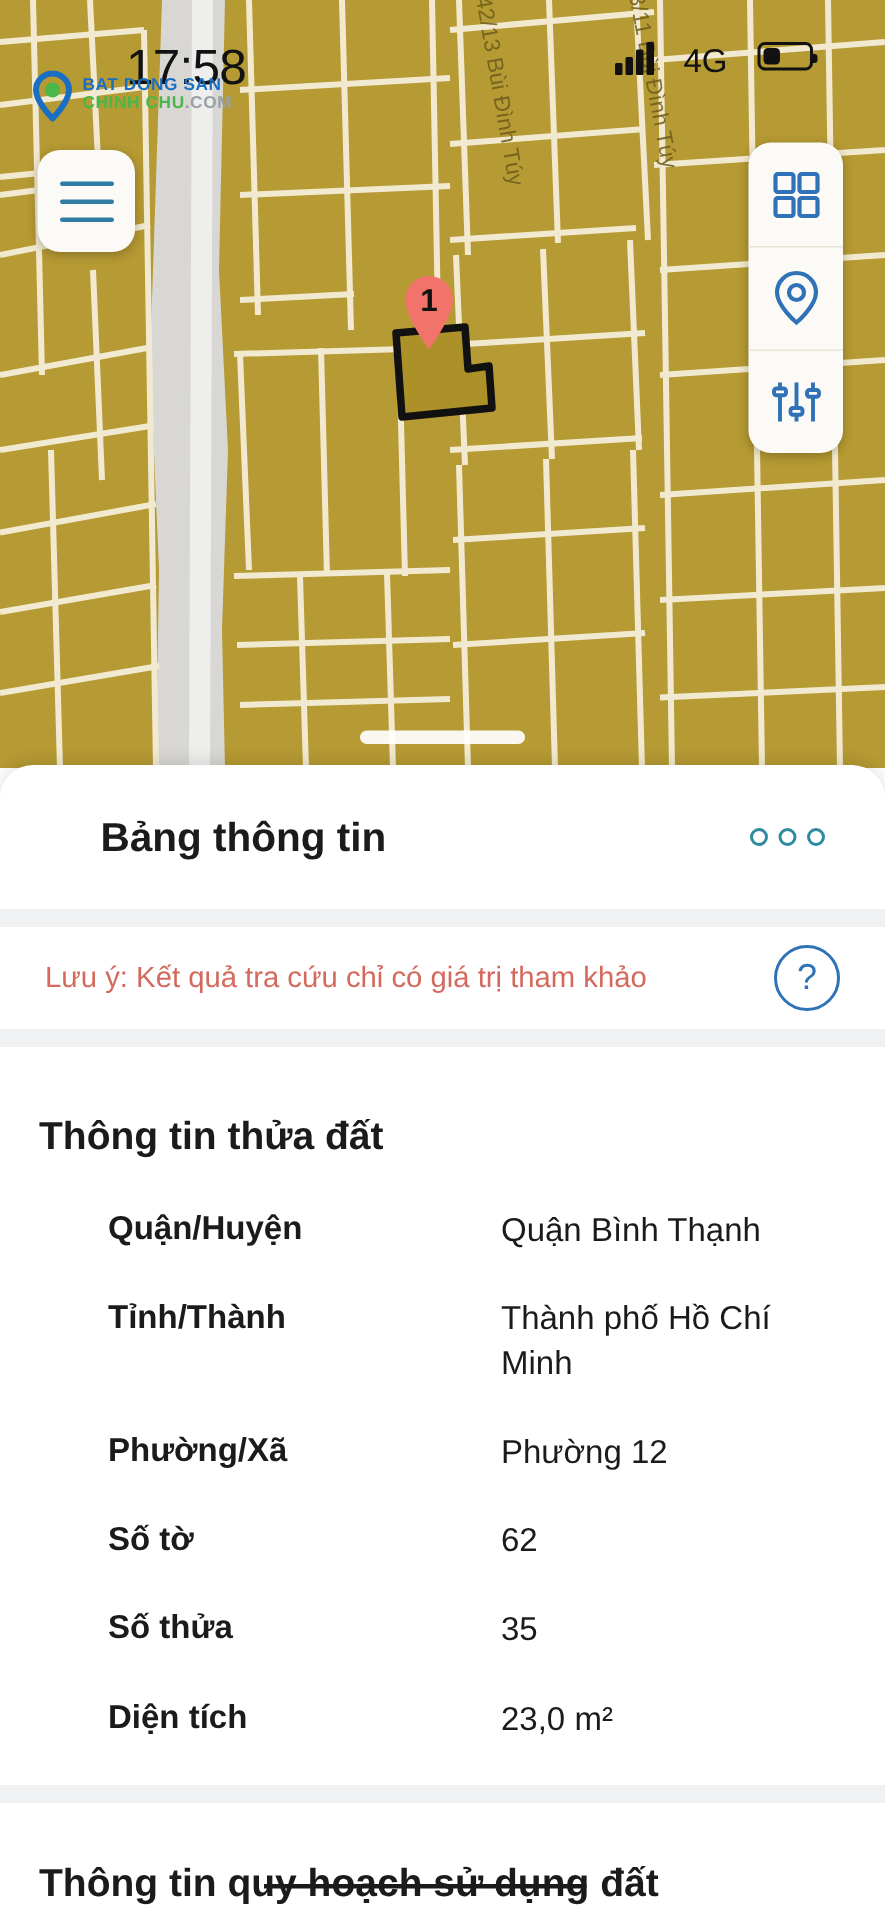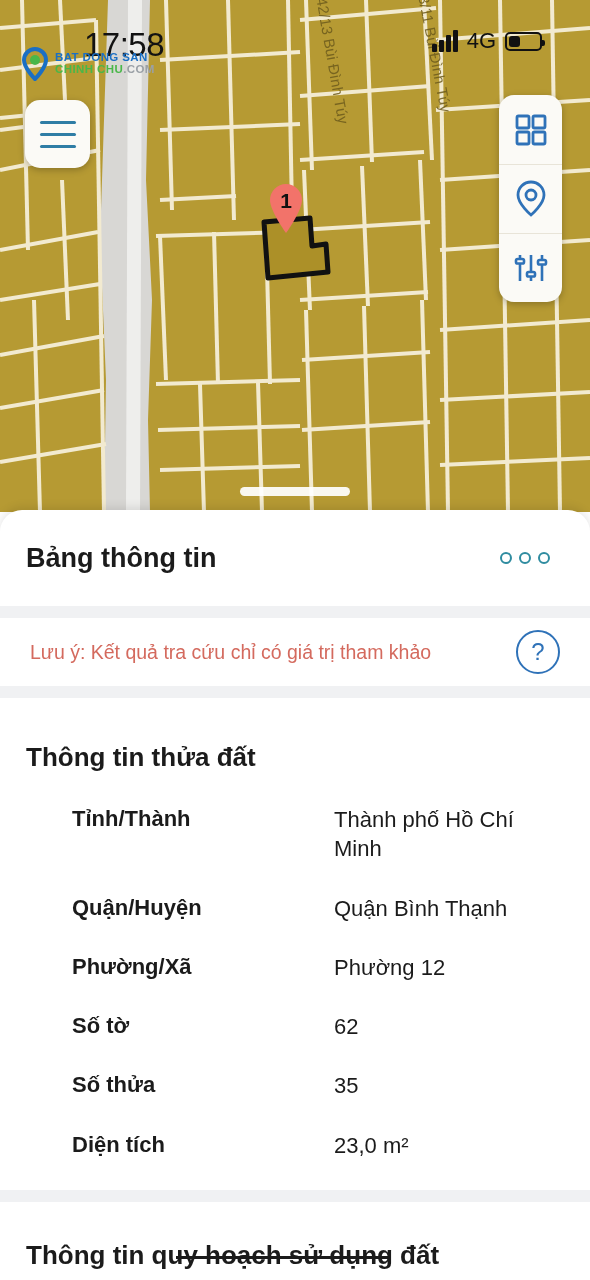--- a/index.html
+++ b/index.html
@@ -36,21 +36,21 @@
     display:flex; align-items:center; z-index:9;
     pointer-events:none;
   }
   #status-time{
     position:absolute; left:84px; top:26px;
     font-size:33px; font-weight:normal; color:#121212;
     letter-spacing:-.5px;
   }
   #status-right{
     position:absolute; right:48px; top:28px;
-    display:flex; align-items:center; gap:9px;
+    display:flex; gap:20px;
   }
   #signal-icon{ display:flex; align-items:flex-end; gap:2.5px; height:22px; }
   #signal-icon i{ display:block; width:4.5px; background:#111; border-radius:1px; }
   #signal-icon i:nth-child(1){ height:8px; }
   #signal-icon i:nth-child(2){ height:12px; }
   #signal-icon i:nth-child(3){ height:17px; }
   #signal-icon i:nth-child(4){ height:22px; }
   #network-label{ font-size:22px; color:#111; font-weight:400; }
   #battery-icon{
     width:37px; height:19px; border:2px solid #111; border-radius:5px;
@@ -118,21 +118,21 @@
   #info-sheet{
     position:absolute; left:0; top:510px; width:590px; height:770px;
     background:#ffffff;
     border-radius:22px 22px 0 0;
     box-shadow:0 -3px 10px rgba(0,0,0,.10);
     overflow:hidden;
   }
 
   #sheet-header{
     height:96px; display:flex; align-items:center;
-    padding:0 34px 0 26px; justify-content:space-between;
+    padding:0 34px 0 26px; justify-content:space-between;margin-left:41px;
   }
   #sheet-title{ font-size:27px; font-weight:bold; color:#1b1b1b; }
   #more-menu{ display:flex; gap:7px; align-items:center; padding:6px; }
   #more-menu i{
     display:block; width:12px; height:12px; border:2px solid #2f8ca0;
     border-radius:50%;
   }
 
   .divider-band{ height:12px; background:#f0f1f3; }
 
@@ -344,28 +344,28 @@
     <div id="notice-text">Lưu ý: Kết quả tra cứu chỉ có giá trị tham khảo</div>
     <div id="help-icon">?</div>
   </div>
 
   <div class="divider-band"></div>
 
   <div id="parcel-section">
     <div id="parcel-title">Thông tin thửa đất</div>
 
     <div class="info-row">
+      <div class="info-label">Quận/Huyện</div>
+      <div class="info-value">Quận Bình Thạnh</div>
+    </div>
+    <div class="info-row">
       <div class="info-label">Tỉnh/Thành</div>
       <div class="info-value">Thành phố Hồ Chí Minh</div>
     </div>
     <div class="info-row">
-      <div class="info-label">Quận/Huyện</div>
-      <div class="info-value">Quận Bình Thạnh</div>
-    </div>
-    <div class="info-row">
       <div class="info-label">Phường/Xã</div>
       <div class="info-value">Phường 12</div>
     </div>
     <div class="info-row">
       <div class="info-label">Số tờ</div>
       <div class="info-value">62</div>
     </div>
     <div class="info-row">
       <div class="info-label">Số thửa</div>
       <div class="info-value">35</div>

